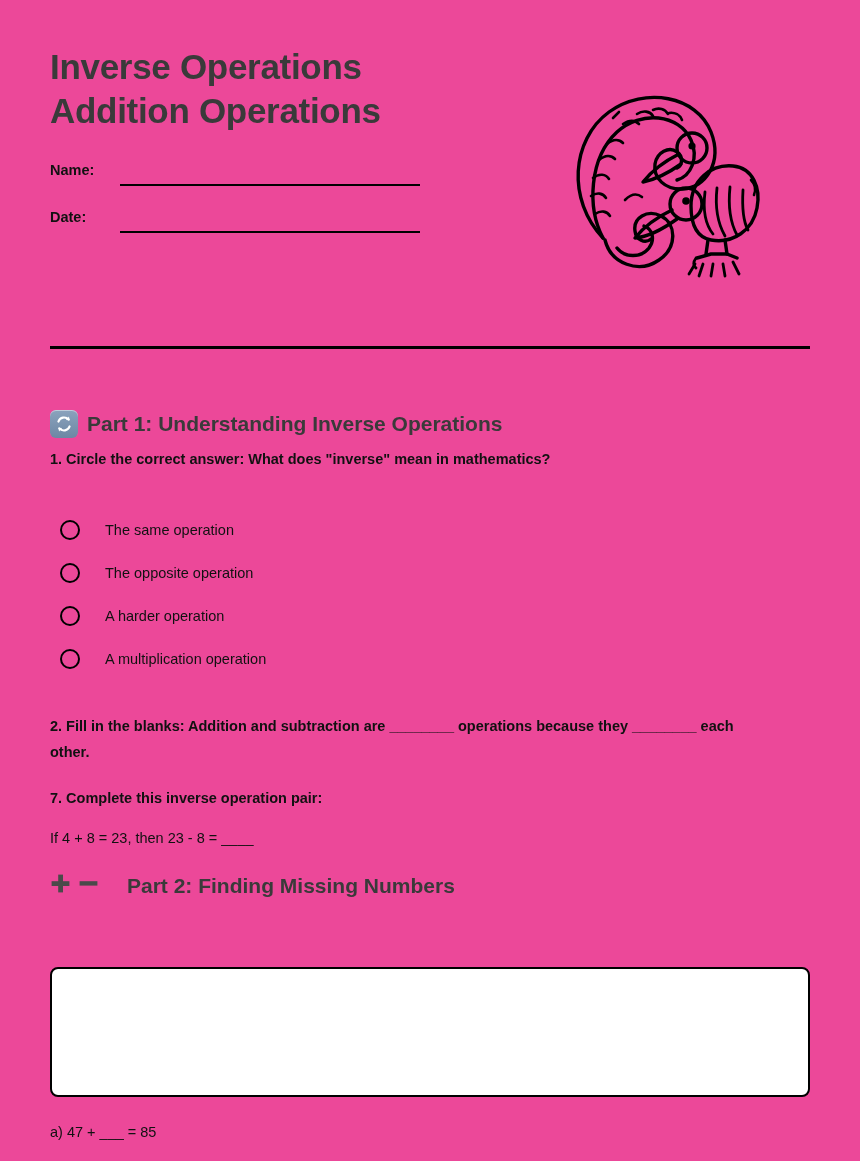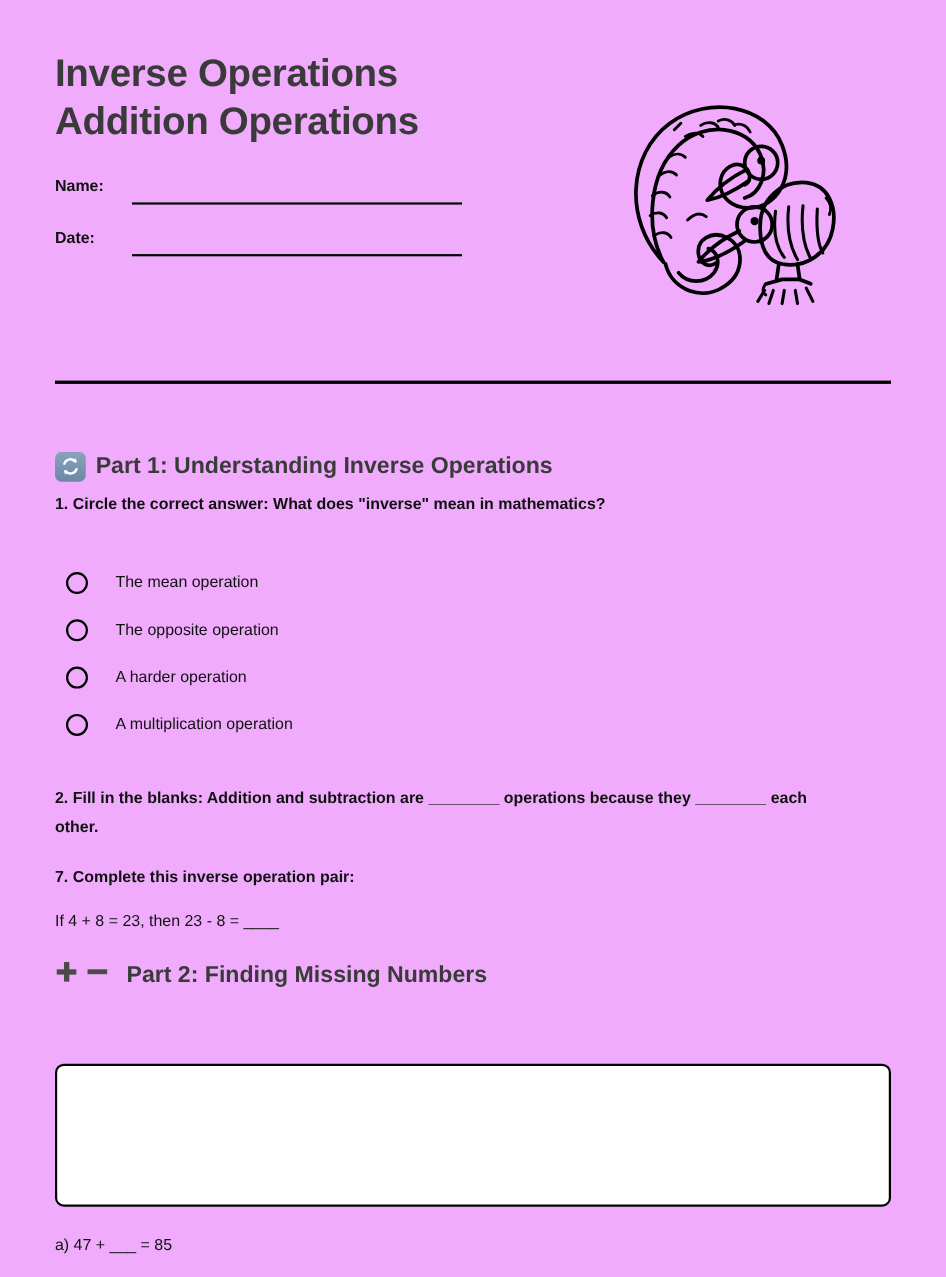--- a/index.html
+++ b/index.html
@@ -13,21 +13,21 @@
     font-family: "Liberation Sans", sans-serif;
     color: #111111;
     overflow: hidden;
     position: relative;
   }
   .page {
     position: absolute;
     left: 0; top: 0;
     width: 860px;
     height: 1161px;
-    background: #f0abfc;
+    background: #ec4899;
   }
 
   
   .header {
     position: absolute;
     left: 50px;
     top: 45px;
     width: 760px;
   }
   .title {
@@ -91,21 +91,21 @@
     left: 50px;
     display: flex;
     align-items: center;
     gap: 9px;
     font-size: 21px;
     font-weight: bold;
     color: #3a3a3a;
     white-space: nowrap;
   }
   .section-heading.part1 { top: 410px; }
-  .section-heading.part2 { top: 873px; gap: 13px; }
+  .section-heading.part2 { top: 873px; gap: 25px; }
 
   .refresh-icon {
     width: 28px;
     height: 28px;
     border-radius: 6px;
     background: linear-gradient(#8ba3bd, #6d87a4);
     display: inline-flex;
     align-items: center;
     justify-content: center;
     flex: none;
@@ -274,21 +274,21 @@
       </svg>
     </span>
     <span>Part 1: Understanding Inverse Operations</span>
   </div>
 
   <div class="q q1">1. Circle the correct answer: What does "inverse" mean in mathematics?</div>
 
   <div class="options">
     <div class="option">
       <span class="radio"></span>
-      <span class="option-label">The mean operation</span>
+      <span class="option-label">The same operation</span>
     </div>
     <div class="option">
       <span class="radio"></span>
       <span class="option-label">The opposite operation</span>
     </div>
     <div class="option">
       <span class="radio"></span>
       <span class="option-label">A harder operation</span>
     </div>
     <div class="option">

